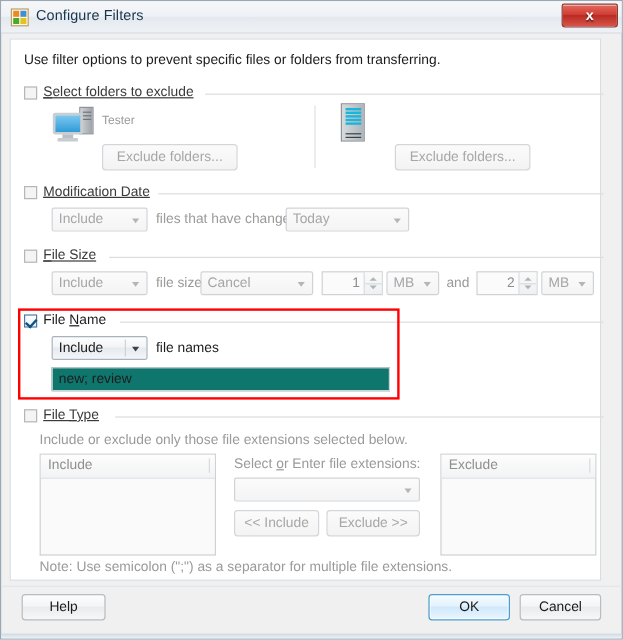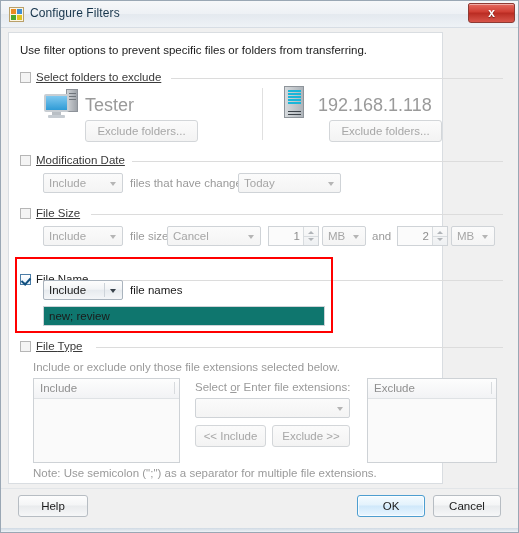--- a/index.html
+++ b/index.html
@@ -43,21 +43,21 @@
     box-shadow:inset 0 1px 0 rgba(255,255,255,.45);
     box-sizing:border-box;cursor:default;
   }
   .close-btn span{
     position:absolute;left:0;right:0;top:2px;text-align:center;
     color:#ffffff;font-size:12px;font-weight:bold;
     text-shadow:0 1px 1px rgba(0,0,0,.45);
   }
   
   .panel{
-    position:absolute;left:7px;top:31px;width:435px;height:452px;
+    position:absolute;left:7px;top:31px;width:493px;height:452px;
     background:#ffffff;border:1px solid #d9dde1;box-sizing:border-box;
   }
   .intro{
     position:absolute;left:11px;top:11px;
     font-size:11.5px;color:#1b1b1b;white-space:nowrap;
   }
   
   .group-head{position:absolute;height:14px;}
   .gh-box{
     position:absolute;left:0;top:1px;width:11px;height:11px;
@@ -149,21 +149,21 @@
     border:1px solid #d3d6d9;
     background:linear-gradient(to bottom,#fbfbfb,#f3f3f3);
     color:#a7a7a7;
   }
   .btn.def{
     border:1px solid #4d9ed0;
     background:linear-gradient(to bottom,#f4fbff 0%,#e3f2fc 45%,#cfe8fa 50%,#eaf6ff 100%);
     box-shadow:inset 0 0 0 1px rgba(255,255,255,.7);
   }
   
-  .dev-name{position:absolute;font-size:18px;color:#9a9a9a;white-space:nowrap;}
+  .dev-name{position:absolute;font-size:10px;color:#9a9a9a;white-space:nowrap;}
   .pc-icon{position:absolute;width:34px;height:29px;}
   .pc-tower{
     position:absolute;right:0;top:0;width:12px;height:23px;
     background:linear-gradient(to right,#cfd2d6,#9ea3a9);
     border:1px solid #8d9299;box-sizing:border-box;
   }
   .pc-tower i{position:absolute;left:2px;width:7px;height:1px;background:#6f757b;}
   .pc-mon{
     position:absolute;left:0;top:5px;width:25px;height:18px;
     background:linear-gradient(to bottom,#7fc8ef,#2f9bd6);
@@ -256,21 +256,20 @@
       <div class="srv-body">
         <i style="top:3px"></i>
           <i style="top:6px"></i>
           <i style="top:9px"></i>
         <i style="top:12px"></i>
           <i style="top:15px"></i>
         <i class="dk" style="top:24px"></i>
           <i class="dk" style="top:27px"></i>
       </div>
     </div>
-    <div class="dev-name" style="left:309px;top:62px;">192.168.1.118</div>
     <div class="btn dis" style="left:320px;top:87px;width:113px;">
       <span>Exclude folders...</span>
     </div>
 
     <div class="group-head" style="left:11px;top:121px;width:483px;">
       <div class="gh-box"></div>
       <div class="gh-label dim"><u>M</u>odification Date</div>
       <div class="gh-line" style="left:112px;width:371px;"></div>
     </div>
     <div class="combo dis" style="left:34px;top:140px;width:80px;">
@@ -310,21 +309,21 @@
     <div class="spin" style="left:388px;top:193px;width:51px;">
       <div class="sv">2</div>
       <div class="btns"></div>
         <div class="mid"></div>
     </div>
     <div class="combo dis" style="left:442px;top:193px;width:44px;">
       <div class="cv">MB</div>
         <div class="arrow"></div>
     </div>
 
-    <div class="group-head" style="left:11px;top:240px;width:483px;">
+    <div class="group-head" style="left:11px;top:228px;width:483px;">
       <div class="gh-box on"></div>
       <div class="gh-label">File <u>N</u>ame</div>
       <div class="gh-line" style="left:80px;width:403px;"></div>
     </div>
     <div class="combo" style="left:34px;top:247px;width:80px;">
       <div class="cv">Include</div>
         <div class="sep"></div>
         <div class="arrow"></div>
     </div>
     <div class="lbl en" style="left:121px;top:251px;">file names</div>

